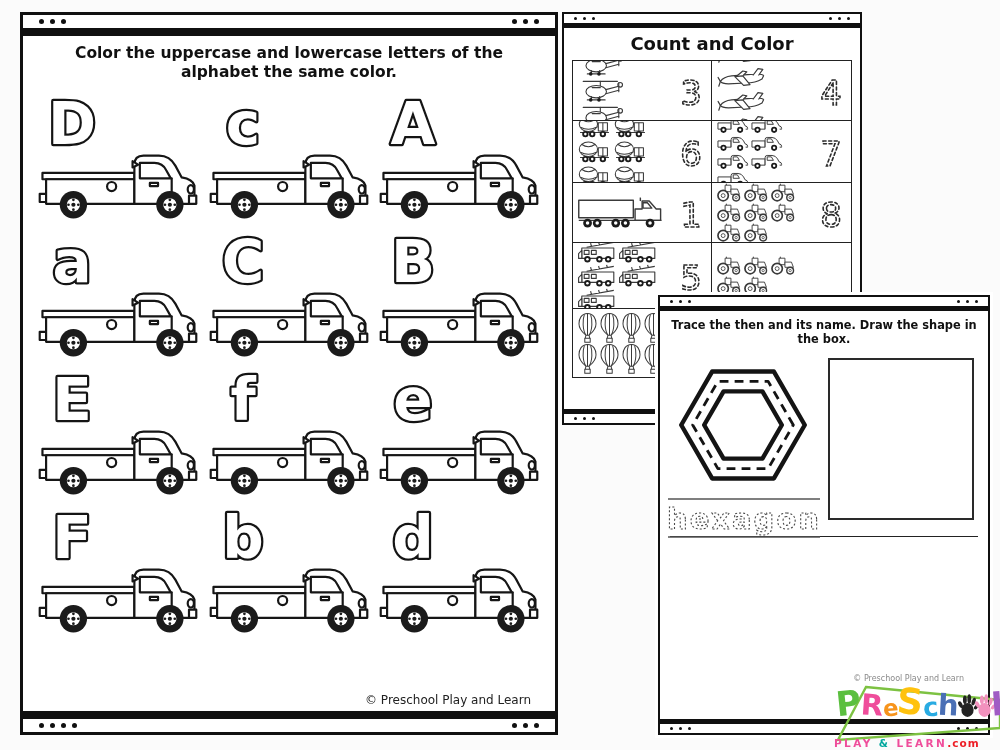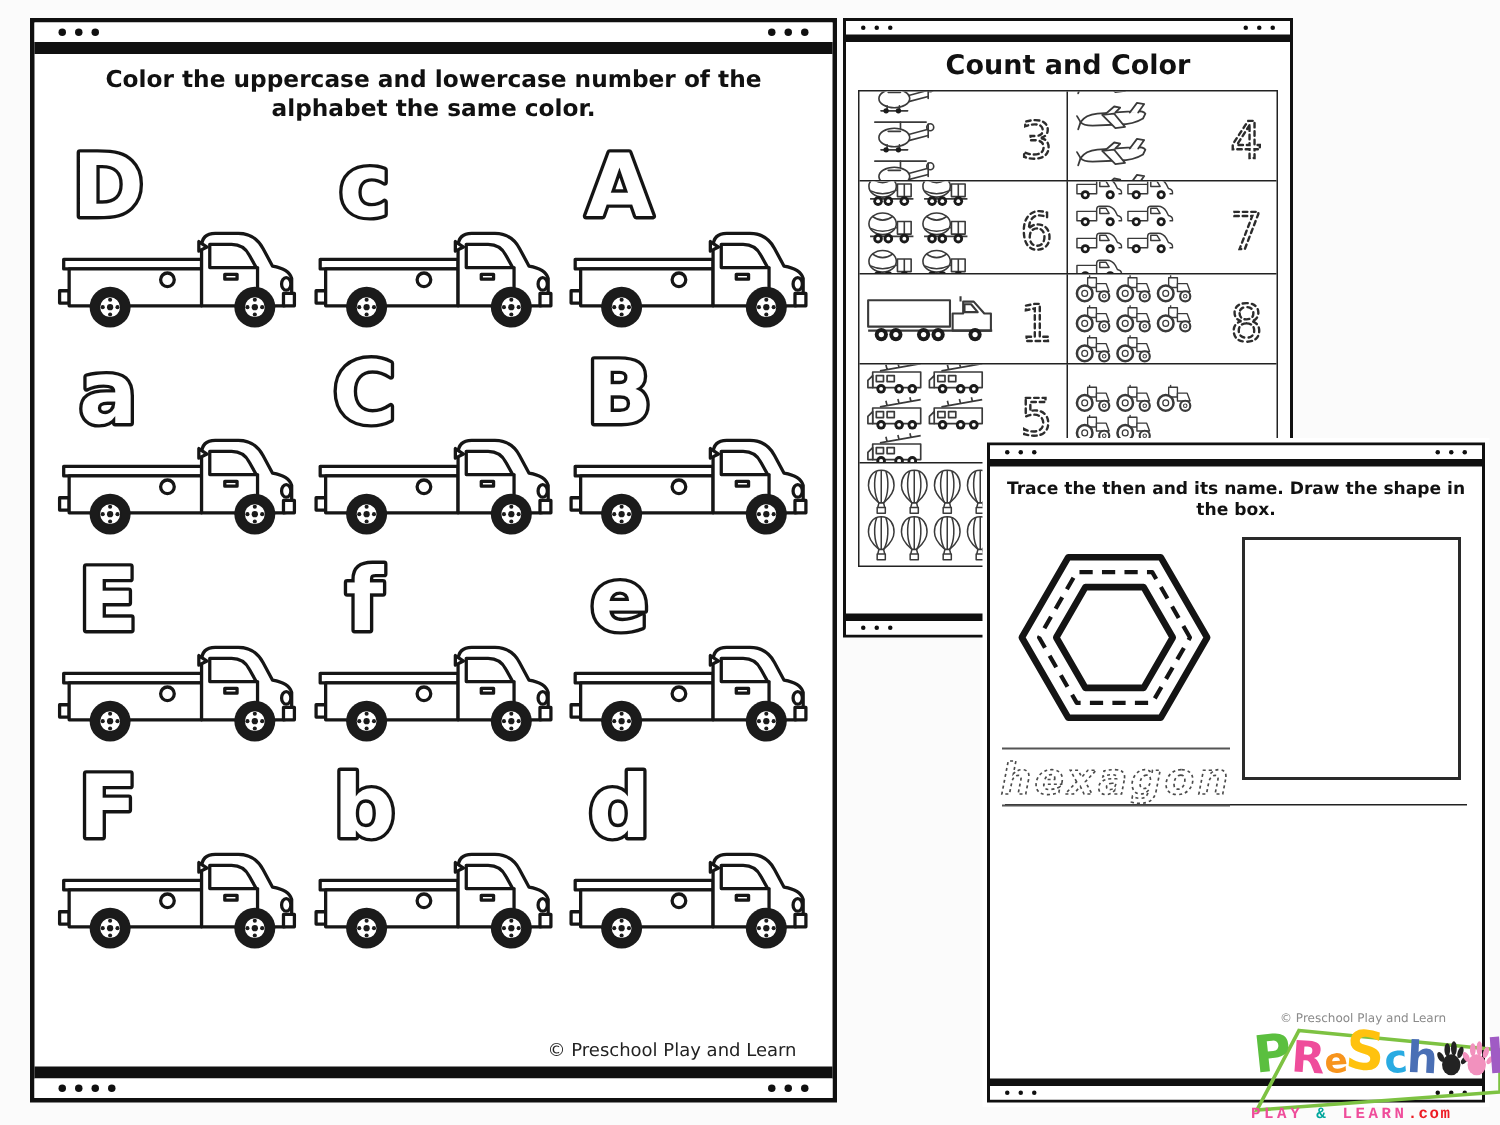--- a/index.html
+++ b/index.html
@@ -55,21 +55,21 @@
   .num-svg text{font-family:"DejaVu Sans",sans-serif;font-size:34px;fill:none;stroke:#2c2c2c;
                 stroke-width:1.6;stroke-dasharray:3 2.6;stroke-linecap:round;}
 
   
   #page-shape{left:658px;top:295px;width:332px;height:440px;border-width:2.5px;z-index:3;
               box-shadow:0 0 0 3px #fff;}
   #page-shape .band{height:9px;padding:0 10px;}
   #page-shape .dot{width:3px;height:3px;}
   #page-shape .bar{height:5px;}
   .shape-instr{margin-top:7px;text-align:center;font-size:11.4px;font-weight:bold;}
-  .shape-sec{position:relative;height:188px;font-style:italic;}
+  .shape-sec{position:relative;height:188px;}
   .shape-sec.second{height:182px;}
   .shape-svg{position:absolute;left:8px;top:4px;}
   .shape-svg polygon{fill:none;stroke:#141414;stroke-linejoin:round;}
   .poly-solid{stroke-width:5px;}
   .poly-dash{stroke-width:3.2px;stroke-dasharray:10 7;}
   .word-svg{position:absolute;left:6px;top:150px;}
   .word-svg line{stroke:#555;stroke-width:1.4;}
   .word-svg text{font-family:"DejaVu Sans",sans-serif;font-size:29px;font-weight:bold;letter-spacing:2px;
                  fill:none;stroke:#4a4a4a;stroke-width:1.1;stroke-dasharray:2 2;}
   .draw-box{position:absolute;right:14px;top:12px;width:142px;height:158px;border:2px solid #2a2a2a;background:#fff;}
@@ -86,21 +86,21 @@
   .lgR{color:#ef4d9b;font-size:29px;transform:rotate(4deg);}
   .lge{color:#f7941d;font-size:23px;transform:rotate(-4deg);}
   .lgS{color:#ffc20e;font-size:36px;transform:rotate(5deg);margin-left:-2px;}
   .lgc{color:#29abe2;font-size:26px;transform:rotate(-5deg);}
   .lgh{color:#4a6fb5;font-size:29px;transform:rotate(3deg);}
   .lgL{color:#a05bc4;font-size:33px;transform:rotate(-4deg);margin-left:-2px;}
   .hand{margin:0 -2px 2px;}
   .hand-black{color:#232323;}
   .hand-pink{color:#f291be;}
   .logo-tag{position:absolute;left:4px;bottom:1px;font-size:10.5px;font-weight:bold;letter-spacing:2.4px;
-            color:#ef4d9b;white-space:nowrap;font-family:Liberation Mono, monospace;}
+            color:#ef4d9b;white-space:nowrap;}
   .tag-amp{color:#00a79d;}
   .tag-com{color:#ed1c24;letter-spacing:1px;}
 </style>
 </head>
 <body>
 
 <svg width="0" height="0" style="position:absolute" aria-hidden="true">
   <defs>
     <symbol id="sym-scribble" viewBox="0 0 27 27">
       <line x1="2" y1="25" x2="25" y2="2"></line>
@@ -290,21 +290,21 @@
       </div>
     <div class="dots">
         <span class="dot"></span>
         <span class="dot"></span>
         <span class="dot"></span>
       </div>
   </div>
   <div class="bar"></div>
 
   <div class="sheet-content">
-    <div class="alpha-sub">Color the uppercase and lowercase number of the alphabet the same color.</div>
+    <div class="alpha-sub">Color the uppercase and lowercase letters of the alphabet the same color.</div>
 
     <div class="truck-grid">
       <div class="truck-cell">
         <svg class="cell-truck" width="162" height="88" viewBox="0 0 178 96">
             <use href="#sym-truck"></use>
           </svg>
         <svg class="cell-letter" width="62" height="66" viewBox="0 0 62 66">
             <text x="31" y="54" text-anchor="middle">D</text>
           </svg>
       </div>

